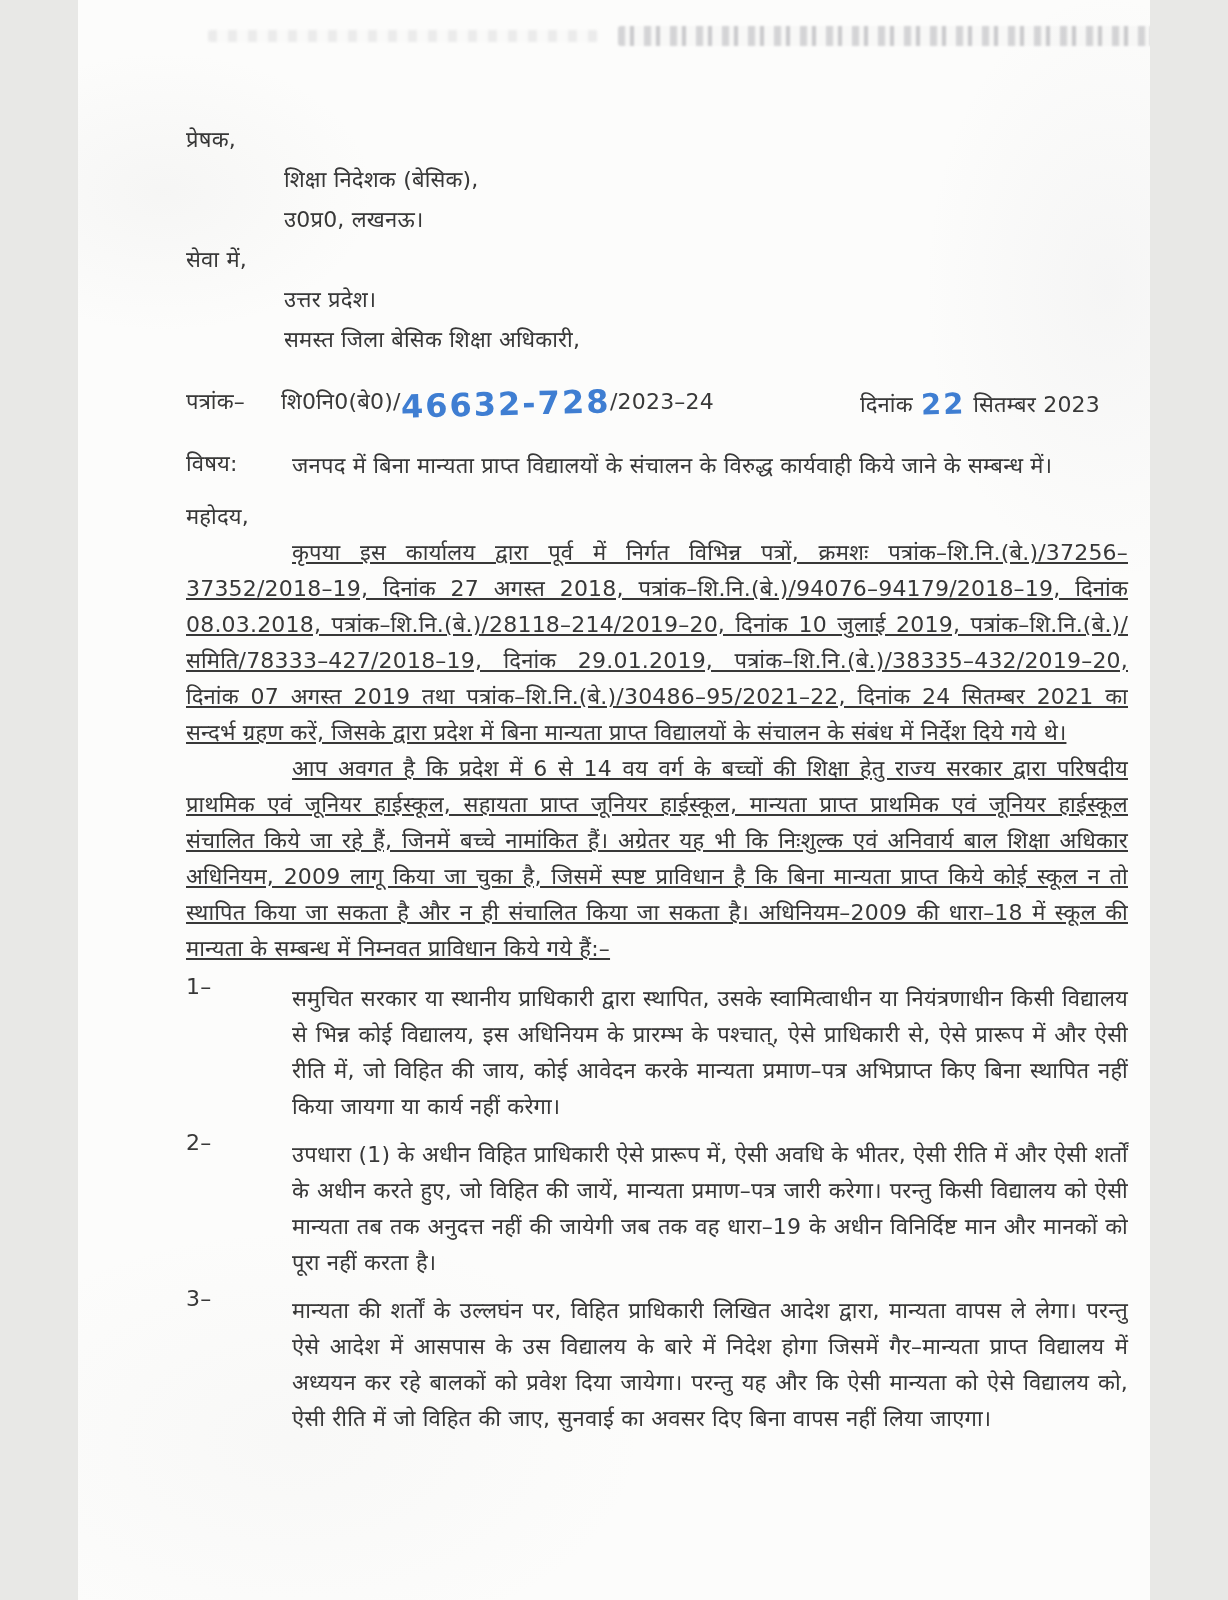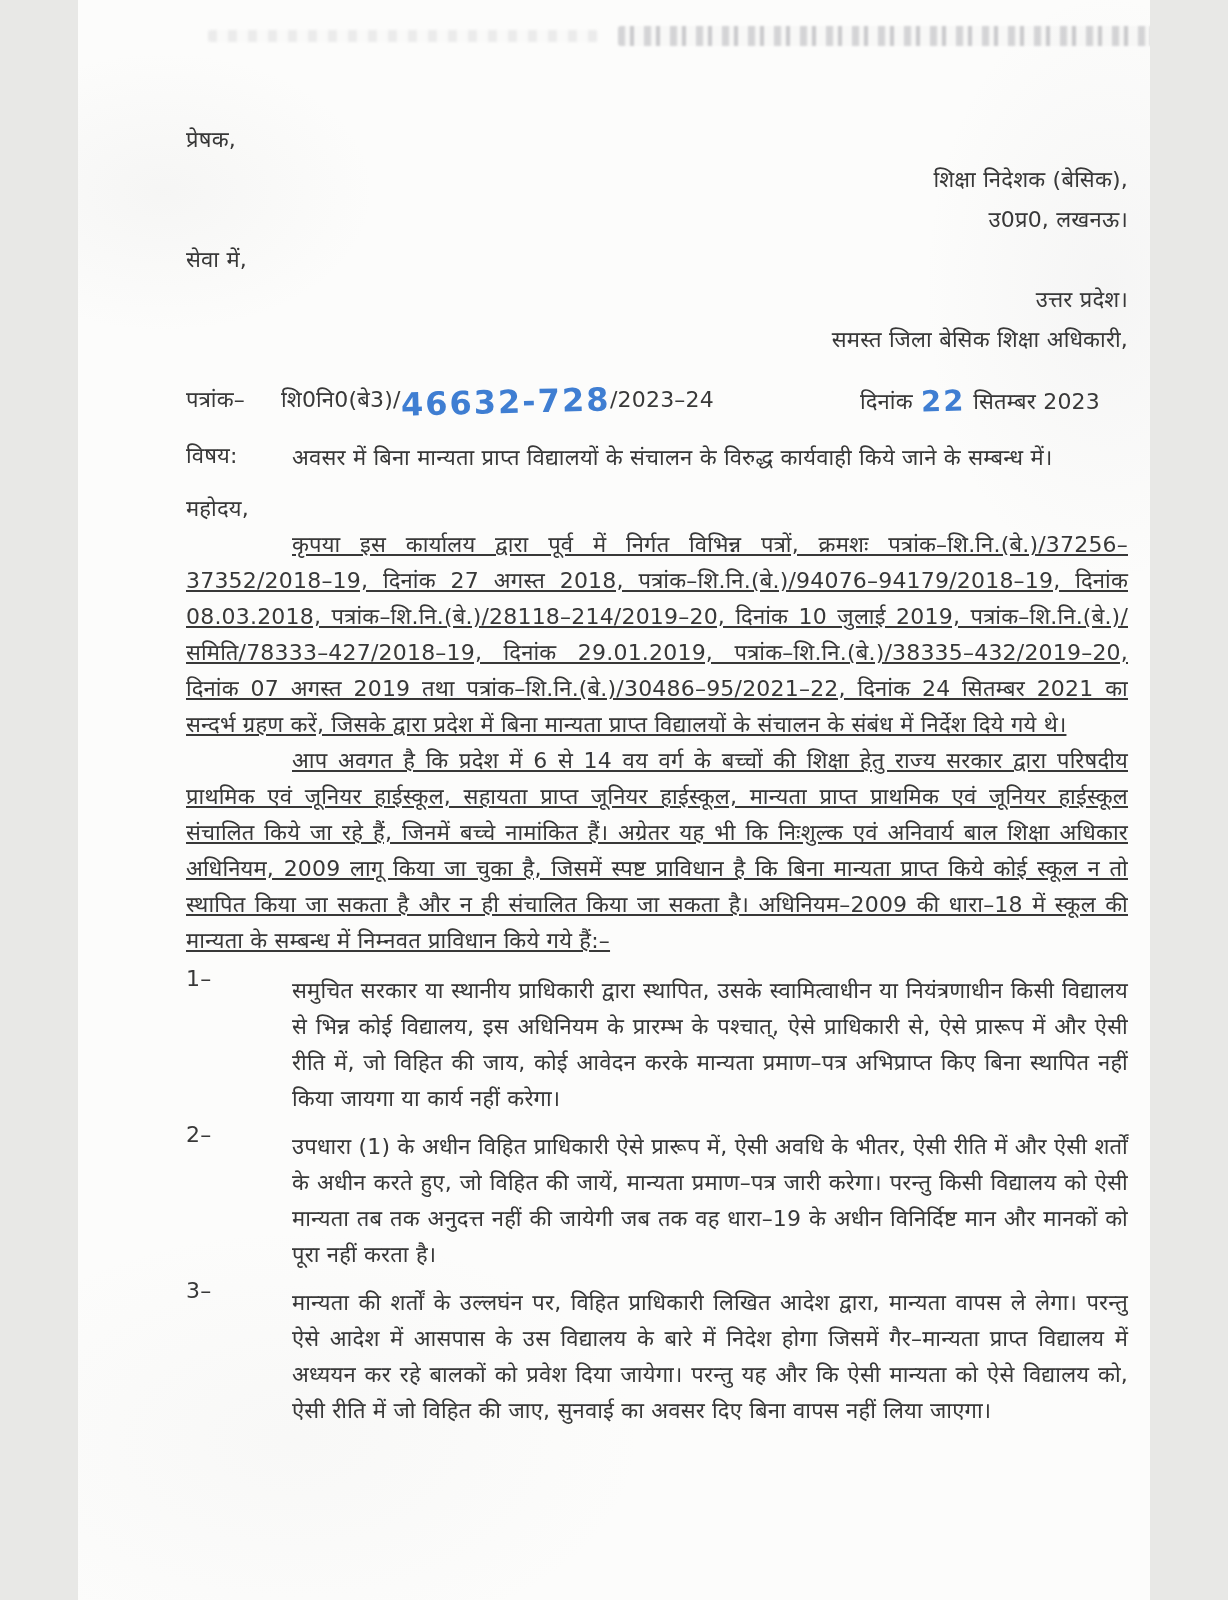--- a/index.html
+++ b/index.html
@@ -38,22 +38,22 @@
     filter:blur(0.4px);
   }
   .checkmark { position:absolute; left:1098px; top:1464px; }
 
   
   .content {
     position:absolute; left:108px; top:120px; width:942px;
     font-size:22px; line-height:36px; letter-spacing:0.2px;
   }
   .hdr-label { line-height:40px; }
-  .indent-block { margin-left:50px; line-height:40px;text-align:right; }
-  .ref-row { display:flex; align-items:center; margin-top:16px; height:48px; }
+  .indent-block { margin-left:98px; line-height:40px; }
+  .ref-row { display:flex; align-items:flex-start; margin-top:24px; height:48px; }
   .hand {
     color:#3f7ed2;
     font-size:32px;
     letter-spacing:2px;
     transform:rotate(-1.5deg);
     display:inline-block;
     font-weight:bold;
     position:relative; top:2px;
   }
   .hand.day { font-size:29px; margin:0 8px; }
@@ -88,34 +88,34 @@
     </div>
 
     <div class="hdr-label">सेवा में,</div>
     <div class="indent-block">
       <div>उत्तर प्रदेश।</div>
       <div>समस्त जिला बेसिक शिक्षा अधिकारी,</div>
     </div>
 
     <div class="ref-row">
       <span>पत्रांक–</span>
-      <span class="ref-office">शि0नि0(बे3)/</span>
+      <span class="ref-office">शि0नि0(बे0)/</span>
       <span class="hand">46632-728</span>
       <span>/2023–24</span>
       <span class="ref-spacer"></span>
       <span class="date-group">
         <span>दिनांक</span>
         <span class="hand day">22</span>
         <span>सितम्बर 2023</span>
       </span>
     </div>
 
     <div class="subject-row">
       <span class="subject-label">विषय:</span>
-      <span class="subject-text">अवसर में बिना मान्यता प्राप्त विद्यालयों के संचालन के विरुद्ध कार्यवाही किये जाने के सम्बन्ध में।</span>
+      <span class="subject-text">जनपद में बिना मान्यता प्राप्त विद्यालयों के संचालन के विरुद्ध कार्यवाही किये जाने के सम्बन्ध में।</span>
     </div>
 
     <div class="salutation">महोदय,</div>
 
     <p class="para">कृपया इस कार्यालय द्वारा पूर्व में निर्गत विभिन्न पत्रों, क्रमशः पत्रांक–शि.नि.(बे.)/37256–37352/2018–19, दिनांक 27 अगस्त 2018, पत्रांक–शि.नि.(बे.)/94076–94179/2018–19, दिनांक 08.03.2018, पत्रांक–शि.नि.(बे.)/28118–214/2019–20, दिनांक 10 जुलाई 2019, पत्रांक–शि.नि.(बे.)/समिति/78333–427/2018–19, दिनांक 29.01.2019, पत्रांक–शि.नि.(बे.)/38335–432/2019–20, दिनांक 07 अगस्त 2019 तथा पत्रांक–शि.नि.(बे.)/30486–95/2021–22, दिनांक 24 सितम्बर 2021 का सन्दर्भ ग्रहण करें, जिसके द्वारा प्रदेश में बिना मान्यता प्राप्त विद्यालयों के संचालन के संबंध में निर्देश दिये गये थे।</p>
     <p class="para">आप अवगत है कि प्रदेश में 6 से 14 वय वर्ग के बच्चों की शिक्षा हेतु राज्य सरकार द्वारा परिषदीय प्राथमिक एवं जूनियर हाईस्कूल, सहायता प्राप्त जूनियर हाईस्कूल, मान्यता प्राप्त प्राथमिक एवं जूनियर हाईस्कूल संचालित किये जा रहे हैं, जिनमें बच्चे नामांकित हैं। अग्रेतर यह भी कि निःशुल्क एवं अनिवार्य बाल शिक्षा अधिकार अधिनियम, 2009 लागू किया जा चुका  है, जिसमें स्पष्ट प्राविधान है कि बिना मान्यता प्राप्त किये कोई स्कूल न तो स्थापित किया जा सकता है और न ही संचालित किया जा सकता है। अधिनियम–2009 की धारा–18 में स्कूल की मान्यता के सम्बन्ध में निम्नवत प्राविधान किये गये हैं:–</p>
 
     <div class="list">
       <div class="list-item">
         <span class="item-num">1–</span>

